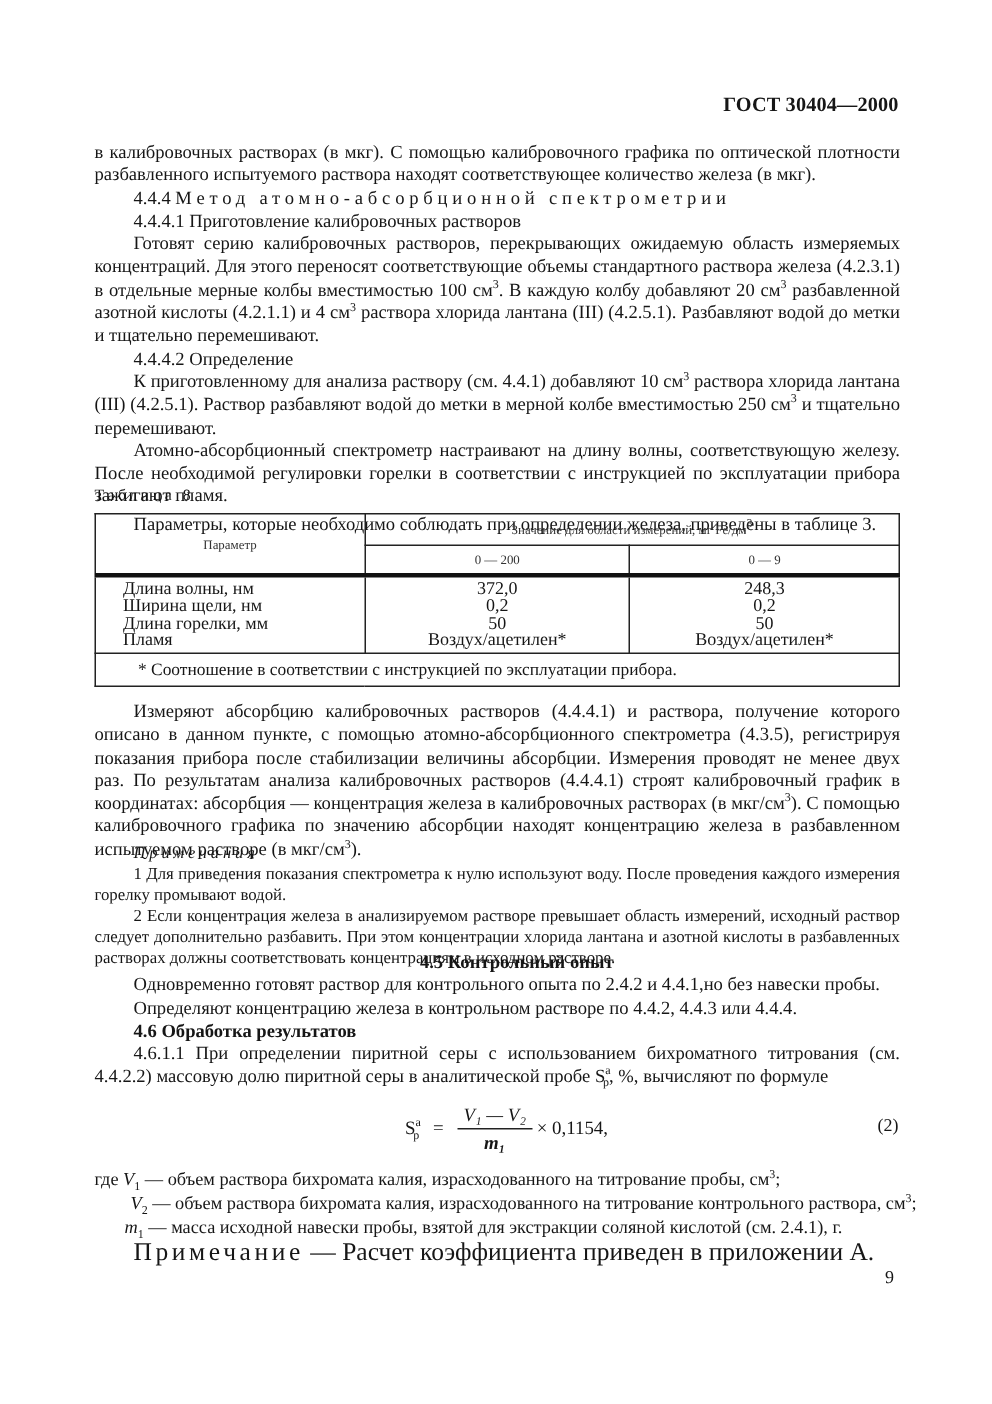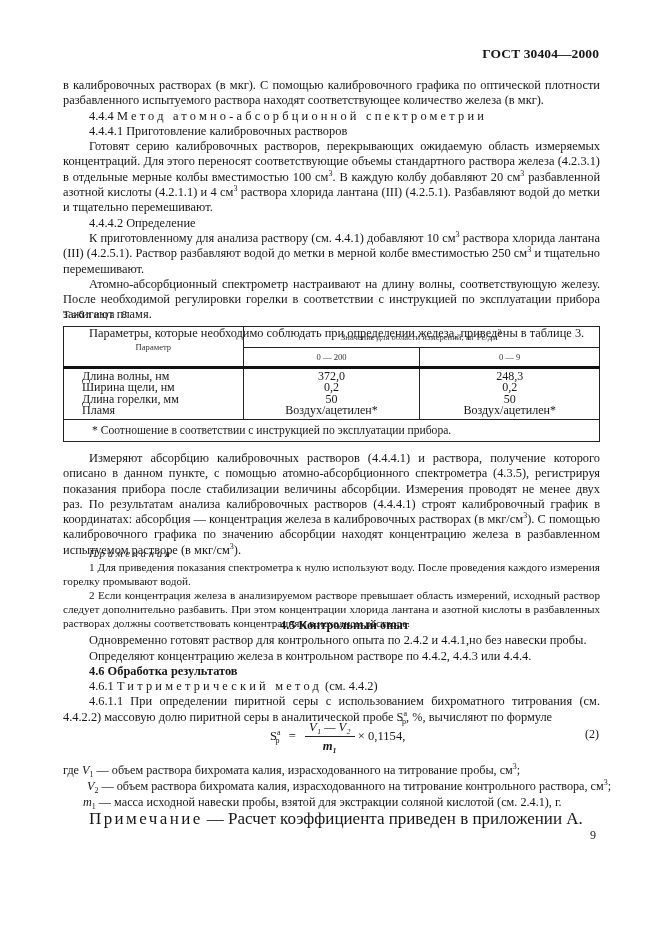--- a/index.html
+++ b/index.html
@@ -1,21 +1,21 @@
 <!DOCTYPE html>
 <html><head>
 <meta charset="utf-8">
 <style>
   html, body { margin: 0; padding: 0; background: #ffffff; }
   body {
     width: 661px; height: 936px; position: relative; overflow: hidden;
     font-family: "Liberation Serif", "DejaVu Serif", serif;
     color: #161616;
   }
-  .page { position: absolute; left: 0; top: 0; width: 661px; height: 712px; }
+  .page { position: absolute; left: 0; top: 16px; width: 661px; height: 712px; }
   .hdr {
     position: absolute; right: 62px; top: 46px;
     font-weight: bold; font-size: 13.5px; letter-spacing: 0.1px;
   }
   .txt { position: absolute; left: 63px; width: 537px; font-size: 12.4px; line-height: 15.3px; text-align: justify; }
   .p { margin: 0; text-indent: 0; }
   .ind { text-indent: 26px; }
   .sp { letter-spacing: 3.2px; }
   .b { font-weight: bold; }
   sup { font-size: 8px; line-height: 0; vertical-align: 5px; }
@@ -112,21 +112,20 @@
     <p class="p ind cap" style="letter-spacing:2.6px; font-size:11px;font-style:italic;">Примечания</p>
     <p class="p ind">1 Для приведения показания спектрометра к нулю используют воду. После проведения каждого измерения горелку промывают водой.</p>
     <p class="p ind">2 Если концентрация железа в анализируемом растворе превышает область измерений, исходный раствор следует дополнительно разбавить. При этом концентрации хлорида лантана и азотной кислоты в разбавленных растворах должны соответствовать концентрациям в исходном растворе.</p>
   </div>
 
   <div class="txt" style="top:618px;">
     <p class="p ind b" style="text-align:center;">4.5 Контрольный опыт</p>
     <p class="p ind" style="text-align:left;">Одновременно готовят раствор для контрольного опыта по 2.4.2 и 4.4.1,но без навески пробы.</p>
     <p class="p ind" style="text-align:left;">Определяют концентрацию железа в контрольном растворе по 4.4.2, 4.4.3 или 4.4.4.</p>
     <p class="p ind b" style="text-align:left;">4.6 Обработка результатов</p>
-    <p class="p ind" style="text-align:left;"><span>4.6.1</span> <span class="sp">Титриметрический метод</span> <span>(см. 4.4.2)</span></p>
     <p class="p ind"><span>4.6.1.1 При определении пиритной серы с использованием бихроматного титрования (см. 4.4.2.2) массовую долю пиритной серы в аналитической пробе S</span><sup style="vertical-align:5px;">a</sup><sub style="margin-left:-5px;">p</sub><span>, %, вычисляют по формуле</span></p>
   </div>
 
   <div class="formula">
     <span>S</span><sup>a</sup><sub style="margin-left:-5px;">p</sub>
     <span style="margin:0 6px;">=</span>
     <span class="frac">
       <span class="n">V₁ — V₂</span>
       <span class="d">m₁</span>
     </span>

